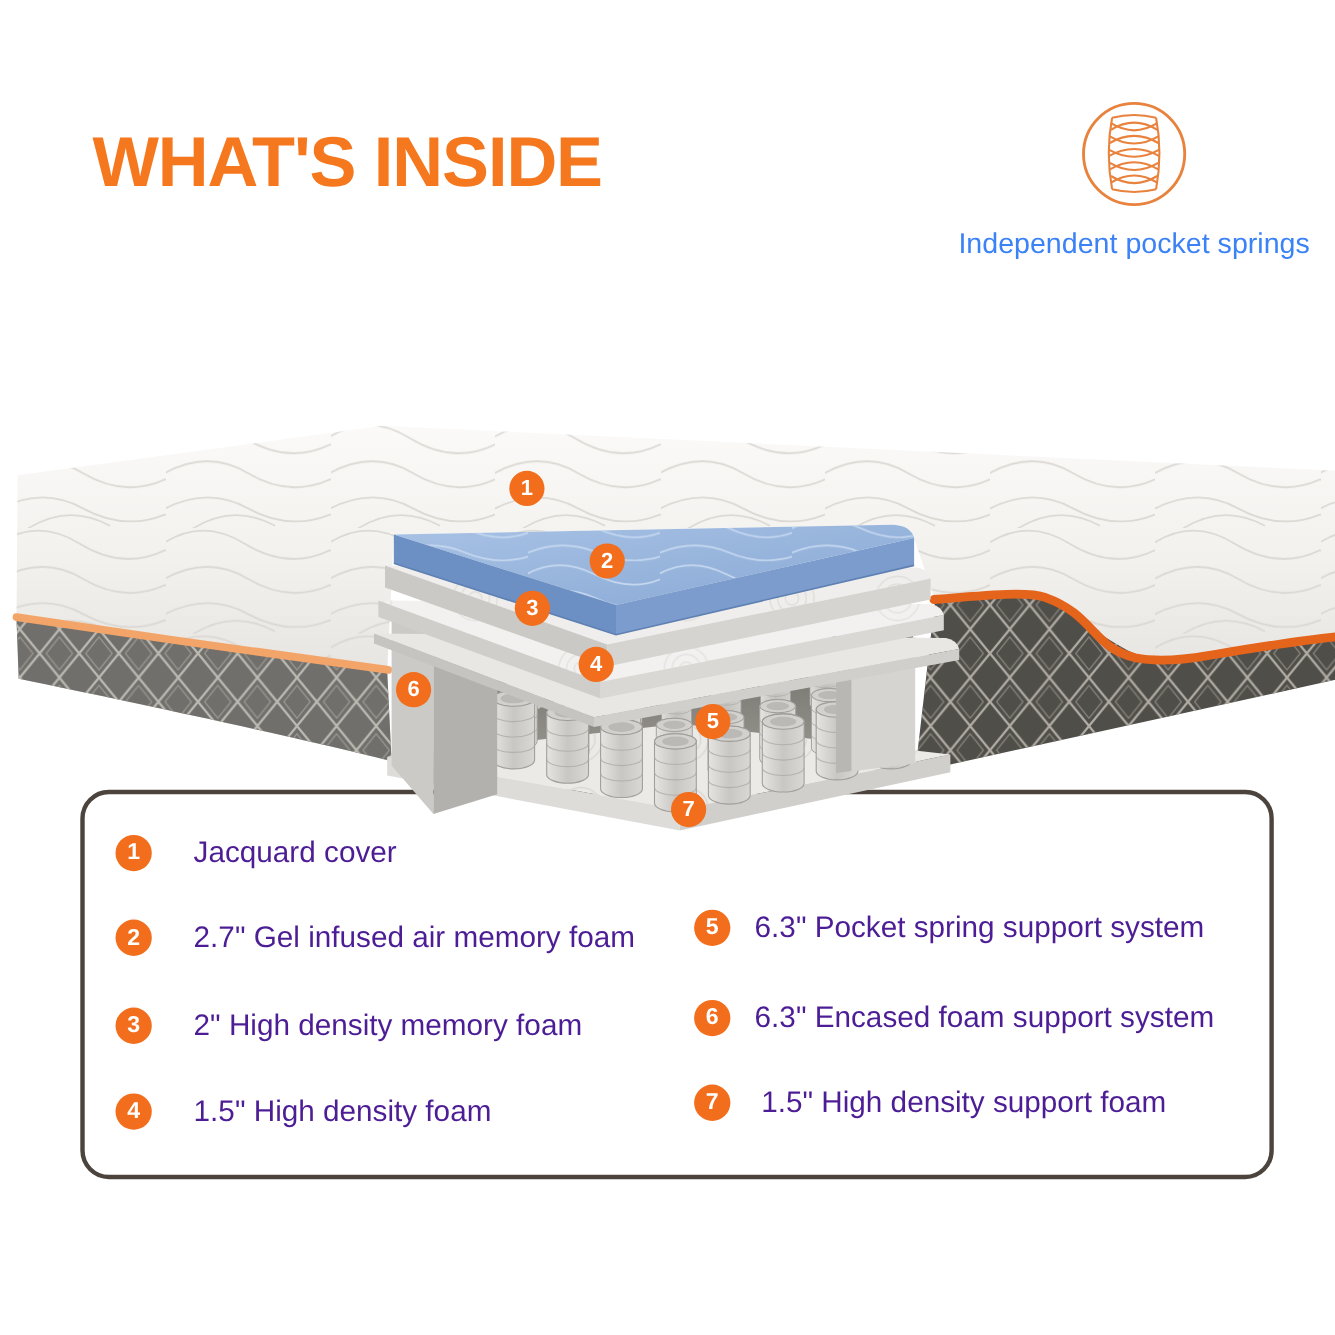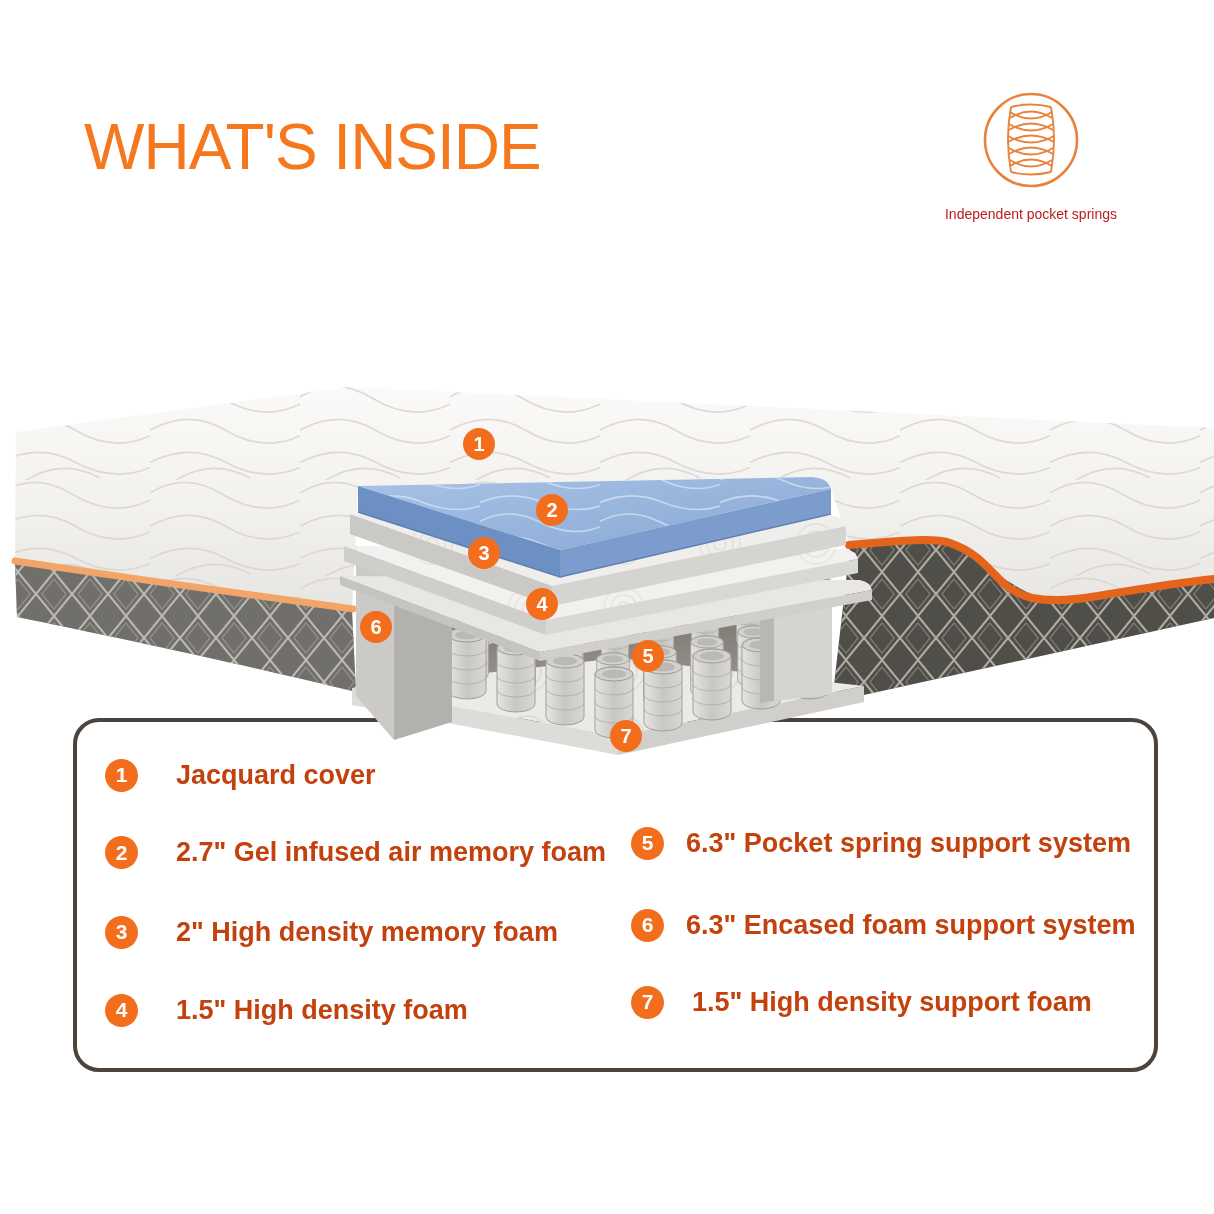--- a/index.html
+++ b/index.html
@@ -1,32 +1,32 @@
 <!DOCTYPE html>
 <html><head>
 <meta charset="utf-8">
 <style>
   html,body{margin:0;padding:0;background:#fff;}
   .page{position:relative;width:1214px;height:1214px;background:#ffffff;overflow:hidden;
         font-family:"Liberation Sans","DejaVu Sans",sans-serif;}
-  .title{position:absolute;left:84px;top:110px;font-size:64px;font-weight:400;letter-spacing:-1px;
+  .title{position:absolute;left:84px;top:110px;font-size:64px;font-weight:700;letter-spacing:-1px;
          color:#F5781E;white-space:nowrap;}
   .feature{position:absolute;left:851px;top:88px;width:360px;text-align:center;}
   .feature svg{display:block;margin:0 auto;}
-  .feature .cap{margin-top:8px;font-size:14px;color:#b91c1c;white-space:nowrap;}
+  .feature .cap{margin-top:8px;font-size:26px;color:#3b82f6;white-space:nowrap;}
   .mattress{position:absolute;left:0;top:370px;width:1214px;height:430px;z-index:3;pointer-events:none;}
   .badge{position:absolute;z-index:4;width:32px;height:32px;border-radius:50%;background:#F26E1D;
          color:#fff;font-weight:bold;font-size:20px;display:flex;align-items:center;justify-content:center;
          transform:translate(-50%,-50%);}
   .legend-box{position:absolute;left:73px;top:718px;width:1085px;height:354px;box-sizing:border-box;
               border:4px solid #4B433C;border-radius:26px;background:#ffffff;z-index:1;}
   .lrow{position:absolute;z-index:2;display:flex;align-items:center;transform:translateY(-50%);}
   .lbadge{width:33px;height:33px;border-radius:50%;background:#F26E1D;color:#fff;font-weight:bold;
           font-size:21px;display:flex;align-items:center;justify-content:center;flex:0 0 auto;}
-  .ltext{font-size:27px;font-weight:700;color:#c2410c;line-height:42px;white-space:nowrap;}
+  .ltext{font-size:27px;font-weight:400;color:#4c1d95;line-height:42px;white-space:nowrap;}
 </style>
 </head>
 <body>
 
 <div class="page">
 
   <div class="title">WHAT'S INSIDE</div>
 
   <div class="feature">
     <svg width="110" height="110" viewBox="0 0 110 110">

